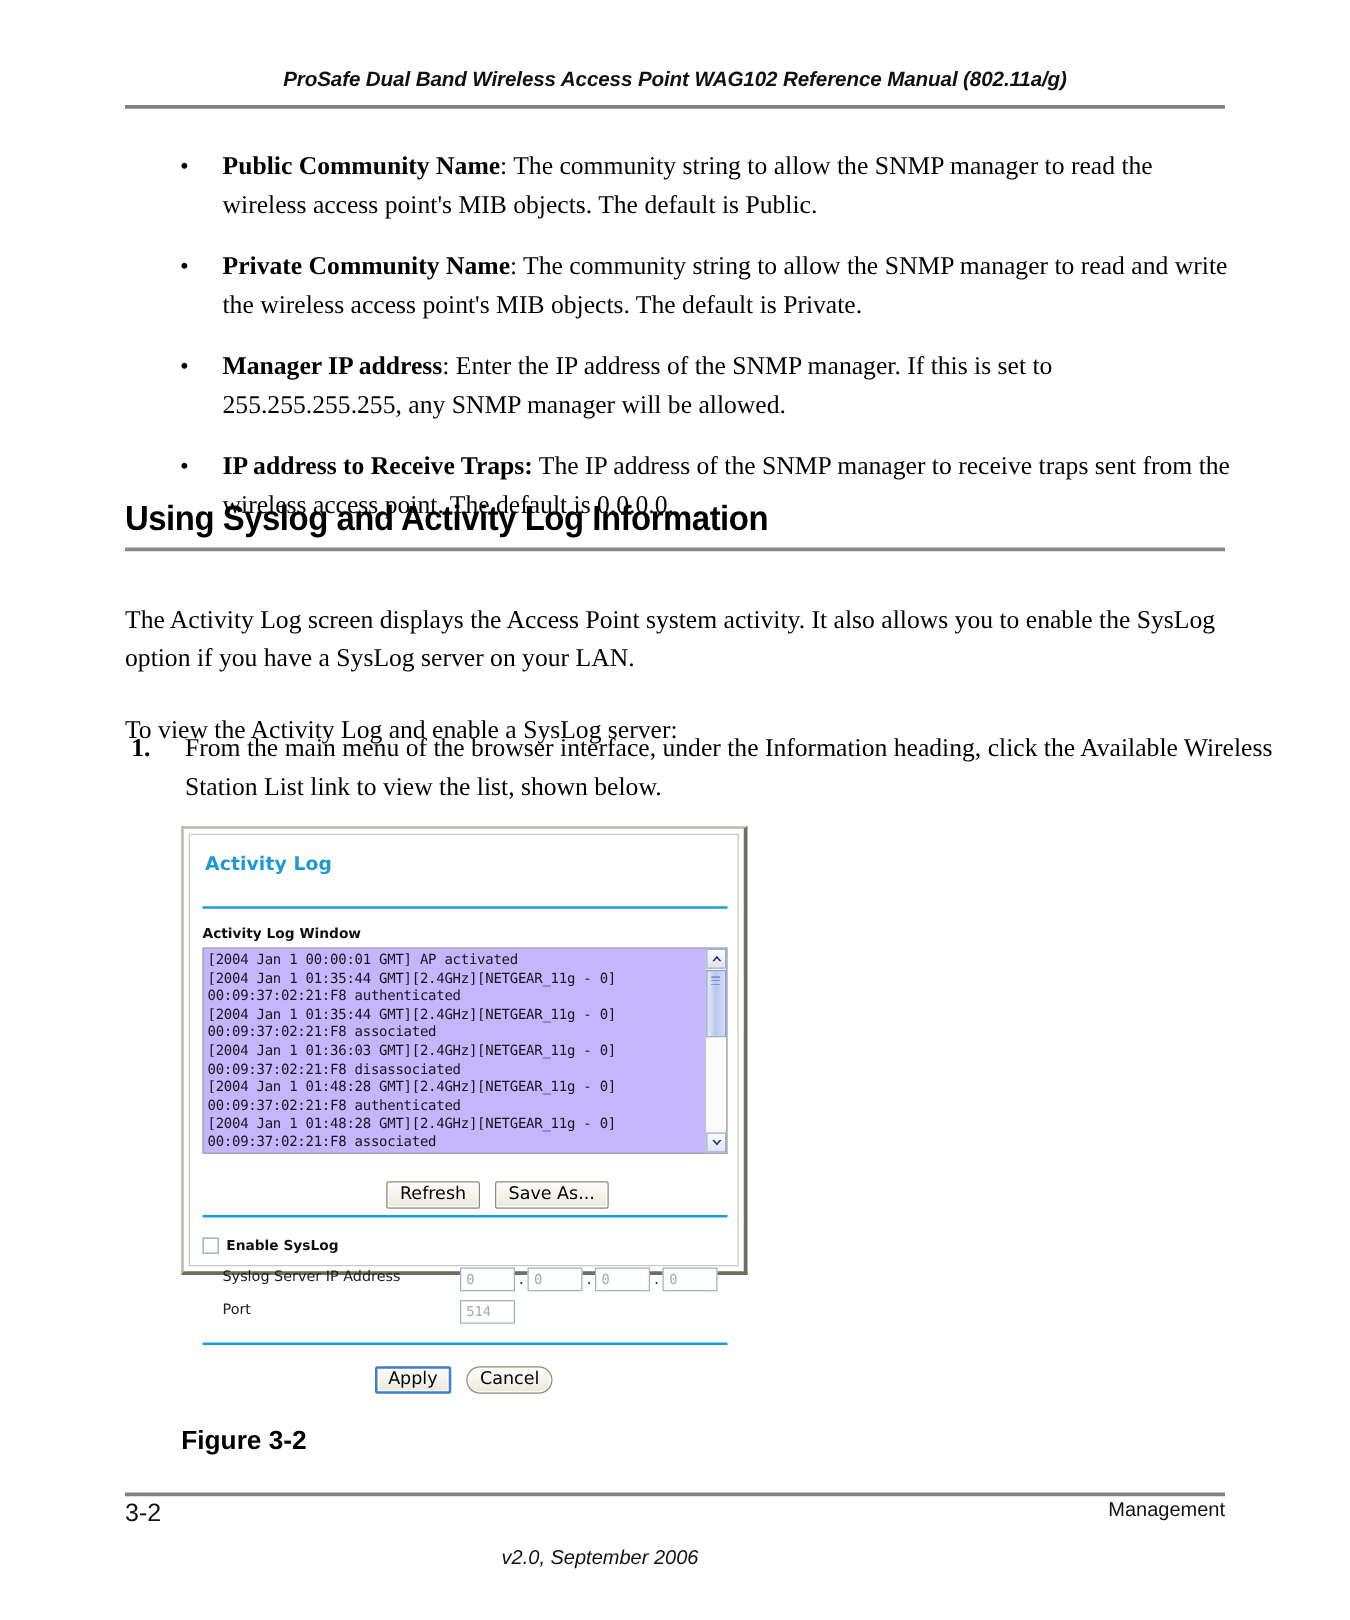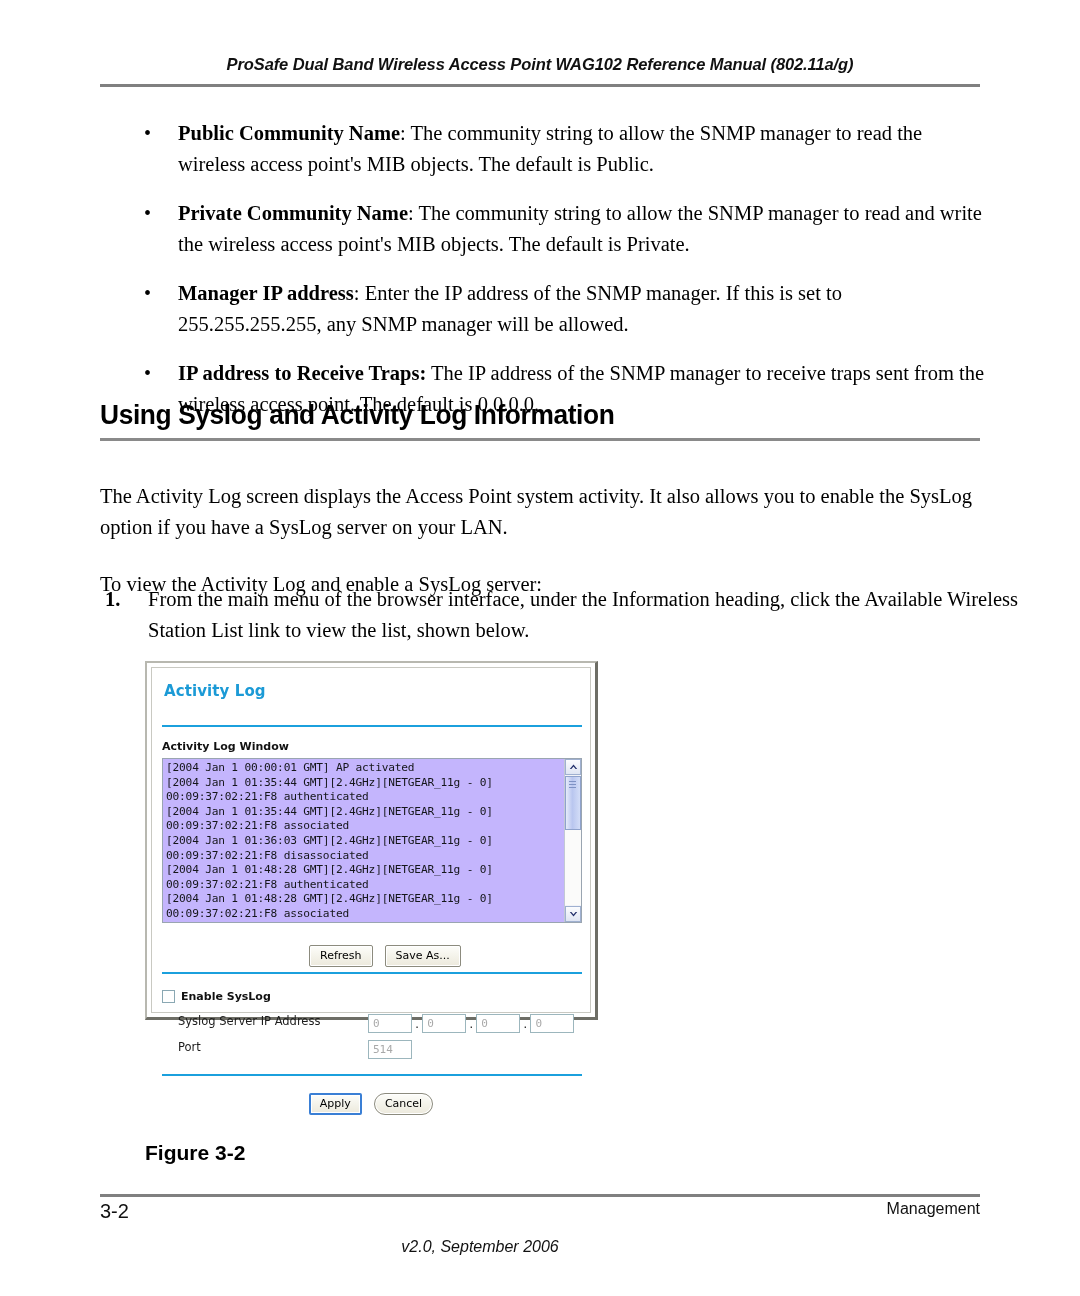--- a/index.html
+++ b/index.html
@@ -253,21 +253,21 @@
     top: 71px;
     bottom: 17px;
     width: 16px;
     background: #fbfbfa;
   }
 
   
   .btn {
     display: inline-block;
     font-family: "DejaVu Sans", "Liberation Sans", sans-serif;
-    font-size: 11px;
+    font-size: 14px;
     color: #000000;
     background: linear-gradient(to bottom, #fdfdfa 0%, #f5f4ec 45%, #ece9dc 100%);
     border: 1px solid #8c8b7e;
     border-radius: 2px;
     padding: 3px 10px 4px 10px;
     line-height: 13px;
     box-shadow: inset 0 0 0 1px #ffffff;
     box-sizing: border-box;
   }
   .btn.focused {

